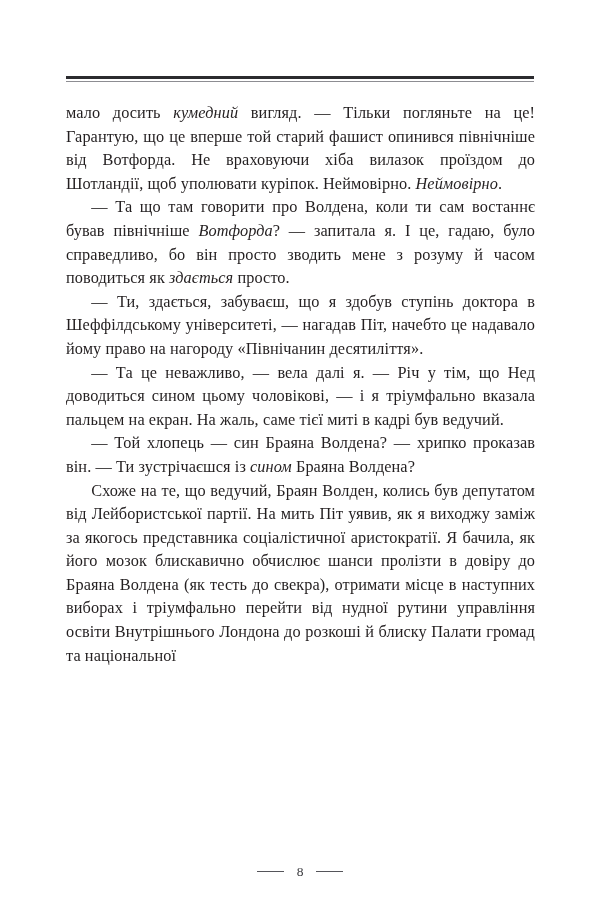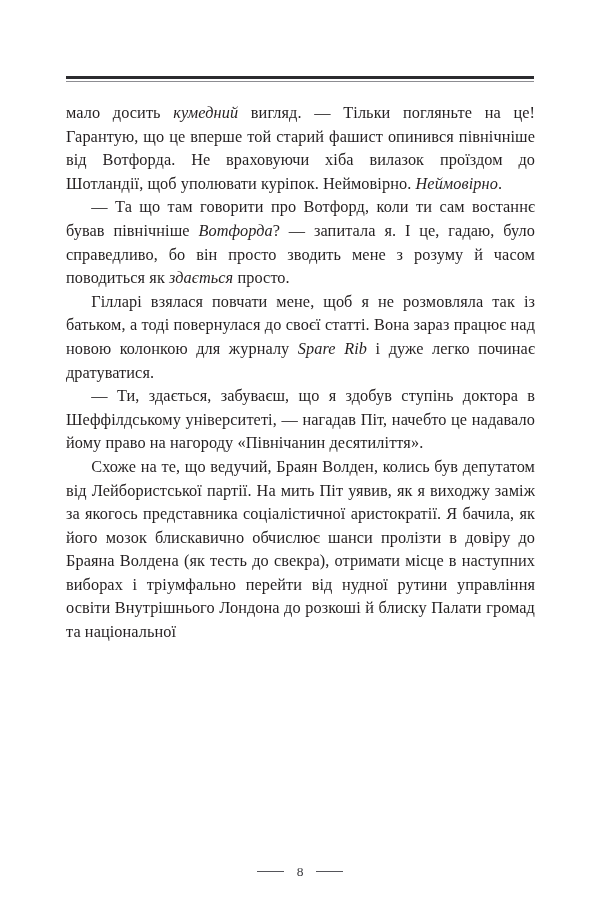--- a/index.html
+++ b/index.html
@@ -102,23 +102,24 @@
 <div class="page">
 
   <div class="header-rule">
     <div class="rule-thick"></div>
     <div class="rule-gap"></div>
     <div class="rule-thin"></div>
   </div>
 
   <div class="textblock" id="textblock">
       <p><span>мало досить </span><i>кумедний</i><span> вигляд. — Тільки погляньте на це! Гарантую, що це вперше той старий фашист опинився північніше від Вотфорда. Не враховуючи хіба вилазок проїздом до Шотландії, щоб уполювати куріпок. Неймовірно. </span><i>Неймовірно</i><span>.</span></p>
-      <p class="indent"><span>— Та що там говорити про Вотфорд, коли ти сам востаннє бував північніше </span><i>Вотфорда</i><span>? — запитала я. І це, гадаю, було справедливо, бо він просто зводить мене з розуму й часом поводиться як </span><i>здається</i><span> просто.</span></p>
-      <p class="indent"><span>Гілларі взялася повчати мене, щоб я не розмовляла так із батьком, а тоді повернулася до своєї статті. Вона зараз працює над новою колонкою для журналу </span><i>Spare Rib</i><span> і дуже легко починає дратуватися.</span></p>
+      <p class="indent"><span>— Та що там говорити про Волдена, коли ти сам востаннє бував північніше </span><i>Вотфорда</i><span>? — запитала я. І це, гадаю, було справедливо, бо він просто зводить мене з розуму й часом поводиться як </span><i>здається</i><span> просто.</span></p>
       <p class="indent"><span>— Ти, здається, забуваєш, що я здобув ступінь доктора в Шеффілдському університеті, — нагадав Піт, начебто це надавало йому право на нагороду «Північанин десятиліття».</span></p>
+      <p class="indent"><span>— Та це неважливо, — вела далі я. — Річ у тім, що Нед доводиться сином цьому чоловікові, — і я тріумфально вказала пальцем на екран. На жаль, саме тієї миті в кадрі був ведучий.</span></p>
+      <p class="indent"><span>— Той хлопець — син Браяна Волдена? — хрипко проказав він. — Ти зустрічаєшся із </span><i>сином</i><span> Браяна Волдена?</span></p>
       <p class="indent"><span>Схоже на те, що ведучий, Браян Волден, колись був депутатом від Лейбористської партії. На мить Піт уявив, як я виходжу заміж за якогось представника соціалістичної аристократії. Я бачила, як його мозок блискавично обчислює шанси пролізти в довіру до Браяна Волдена (як тесть до свекра), отримати місце в наступних виборах і тріумфально перейти від нудної рутини управління освіти Внутрішнього Лондона до розкоші й блиску Палати громад та національної</span></p>
     </div>
 
   <div class="folio">
     <span class="dash"></span>
     <span class="num">8</span>
     <span class="dash"></span>
   </div>
 
 </div>

